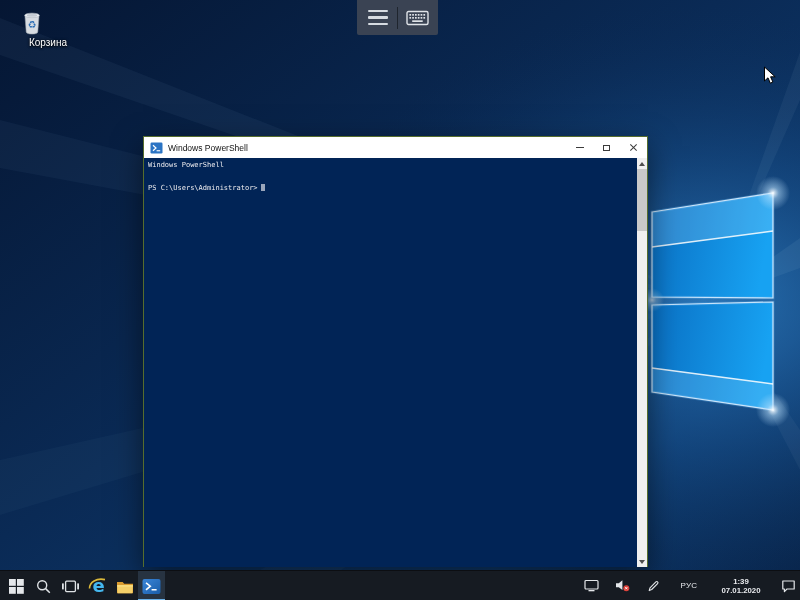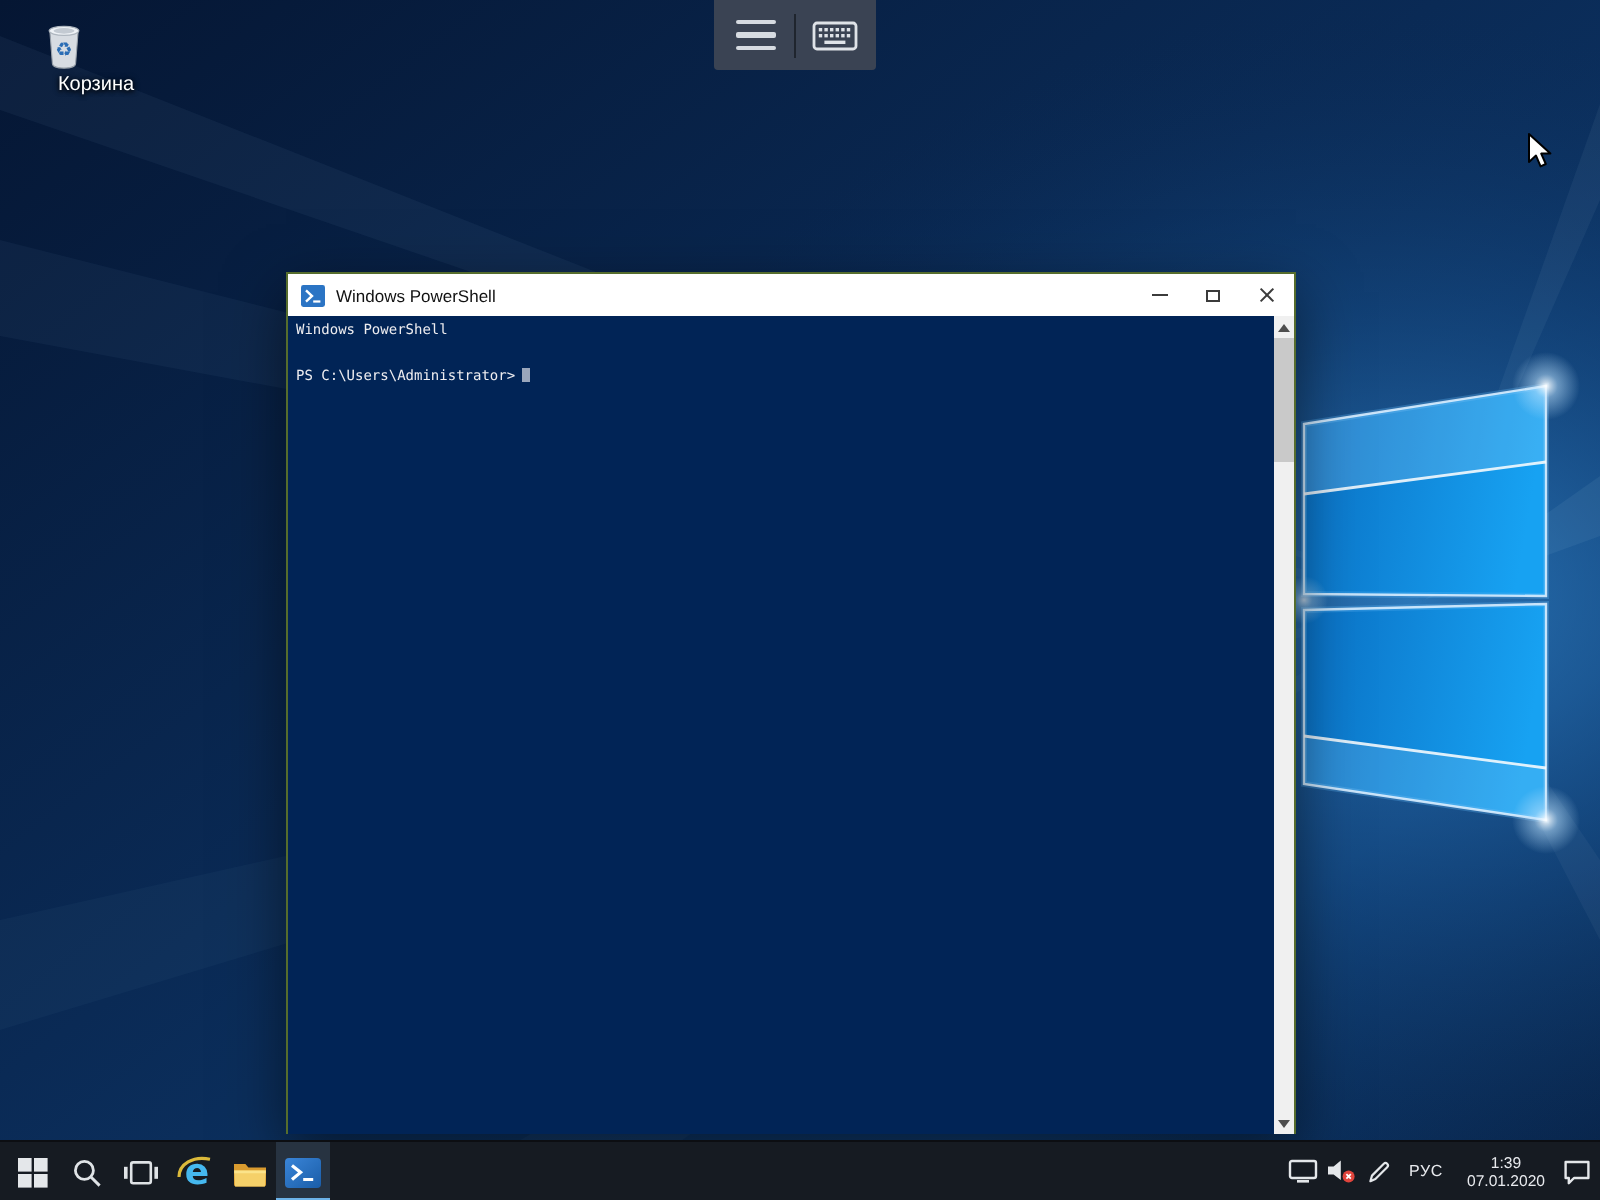--- a/index.html
+++ b/index.html
@@ -47,25 +47,25 @@
   .tri-up { width:0; height:0; border-left:3px solid transparent; border-right:3px solid transparent; border-bottom:4px solid #4d4d4d; }
   .tri-down { width:0; height:0; border-left:3px solid transparent; border-right:3px solid transparent; border-top:4px solid #4d4d4d; }
   .sb-thumb { position:absolute; left:0; top:11px; width:10px; height:62px; background:#c9c9c9; cursor:grab; }
 
   
   .taskbar { position:absolute; left:0; bottom:0; width:800px; height:30px; z-index:4;
     background:#161b22; border-top:1px solid rgba(0,0,0,.45); display:flex; align-items:stretch; }
   .tb-btn { width:27px; height:30px; background:none; border:none; display:flex; align-items:center; justify-content:center; cursor:pointer; }
   .tb-btn:first-child { margin-left:3px; }
   .tb-btn.active { background:rgba(130,180,230,.16); box-shadow:inset 0 -2px 0 #6cb2e8; }
-  .tray { margin-left:auto; display:flex; align-items:center; gap:2px; padding-right:3px; }
+  .tray { margin-left:auto; display:flex; align-items:center; gap:14px; padding-right:3px; }
   .tray-ic { background:none; border:none; width:17px; height:30px; display:flex; align-items:center; justify-content:center; cursor:pointer; }
   .lang { background:none; border:none; width:26px; height:30px; color:#e8eaee; font-size:8px; letter-spacing:.3px; cursor:pointer; font-family:"Liberation Sans", sans-serif; }
   .clock { background:none; border:none; width:50px; height:30px; display:flex; flex-direction:column; align-items:center; justify-content:center; cursor:pointer; }
-  .clock div { color:#e8eaee; font-size:7.8px; line-height:9px; font-family:"Liberation Sans", sans-serif; }
+  .clock div { color:#e8eaee; font-size:7.8px; line-height:9px; font-family:"Liberation Sans", sans-serif;font-weight:bold; }
 
   .mouse-cursor { position:absolute; left:763px; top:66px; z-index:6; }
 </style>
 </head>
 <body>
 
 <div class="desktop">
 
   <svg class="wallpaper" width="800" height="600" viewBox="0 0 800 600">
     <defs>

